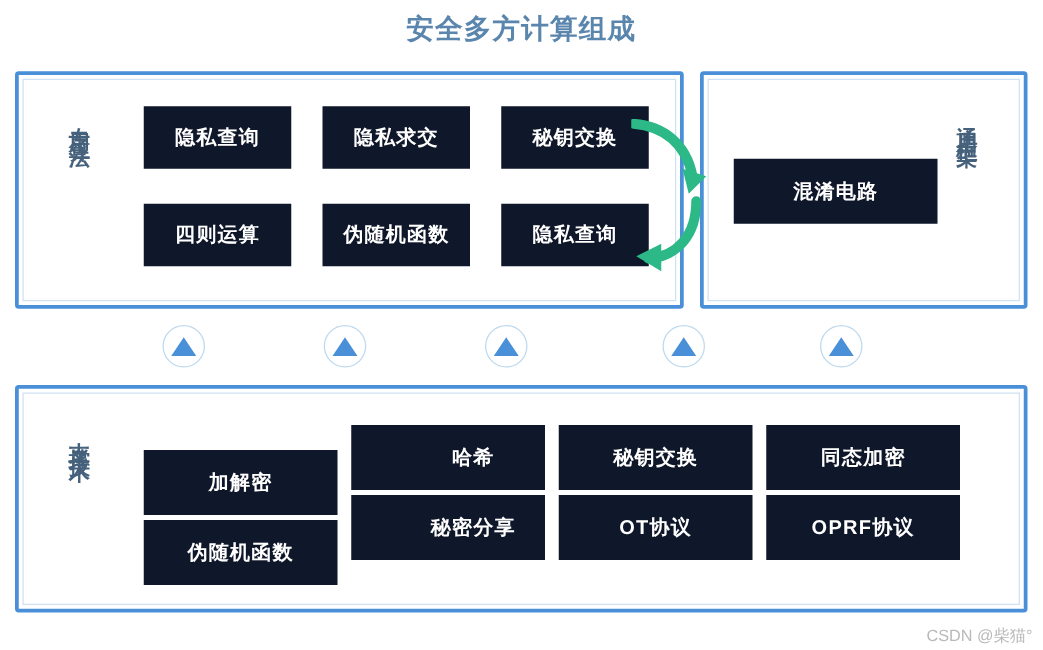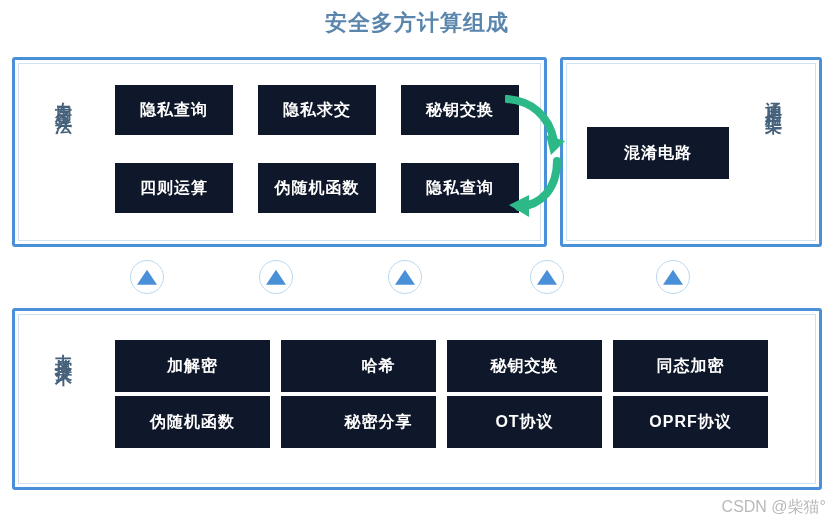--- a/index.html
+++ b/index.html
@@ -92,25 +92,25 @@
   
   .t-c1 { left: 115px; }
   .t-c2 { left: 258px; }
   .t-c3 { left: 401px; }
   .t-r1 { top: 85px; }
   .t-r2 { top: 163px; text-align: right; }
   .top-box { width: 118px; height: 50px; }
 
   
   #box-garbled {
-    left: 587px; top: 127px; width: 142px; height: 52px;
-  }
-
-  
-  .b-c1 { left: 115px; }
+    left: 587px; top: 127px; width: 163px; height: 52px;
+  }
+
+  
+  .b-c1 { left: 115px; margin-top: 20px; }
   .b-c2 { left: 281px; padding-left: 40px; }
   .b-c3 { left: 447px; }
   .b-c4 { left: 613px; }
   .b-r1 { top: 340px; }
   .b-r2 { top: 396px; }
   .bot-box { width: 155px; height: 52px; }
 
   
   #arrows-green {
     position: absolute;
@@ -147,21 +147,21 @@
   #conn-2 { left: 259px; }
   #conn-3 { left: 388px; }
   #conn-4 { left: 530px; }
   #conn-5 { left: 656px; }
 
   
   #watermark {
     position: absolute;
     right: 8px;
     bottom: 2px;
-    font-size: 16px;
+    font-size: 13px;
     color: #b9b9b9;
     white-space: nowrap;
     margin-left: 16px;
   }
 </style>
 </head>
 <body>
 
 <div id="diagram-root">
 

